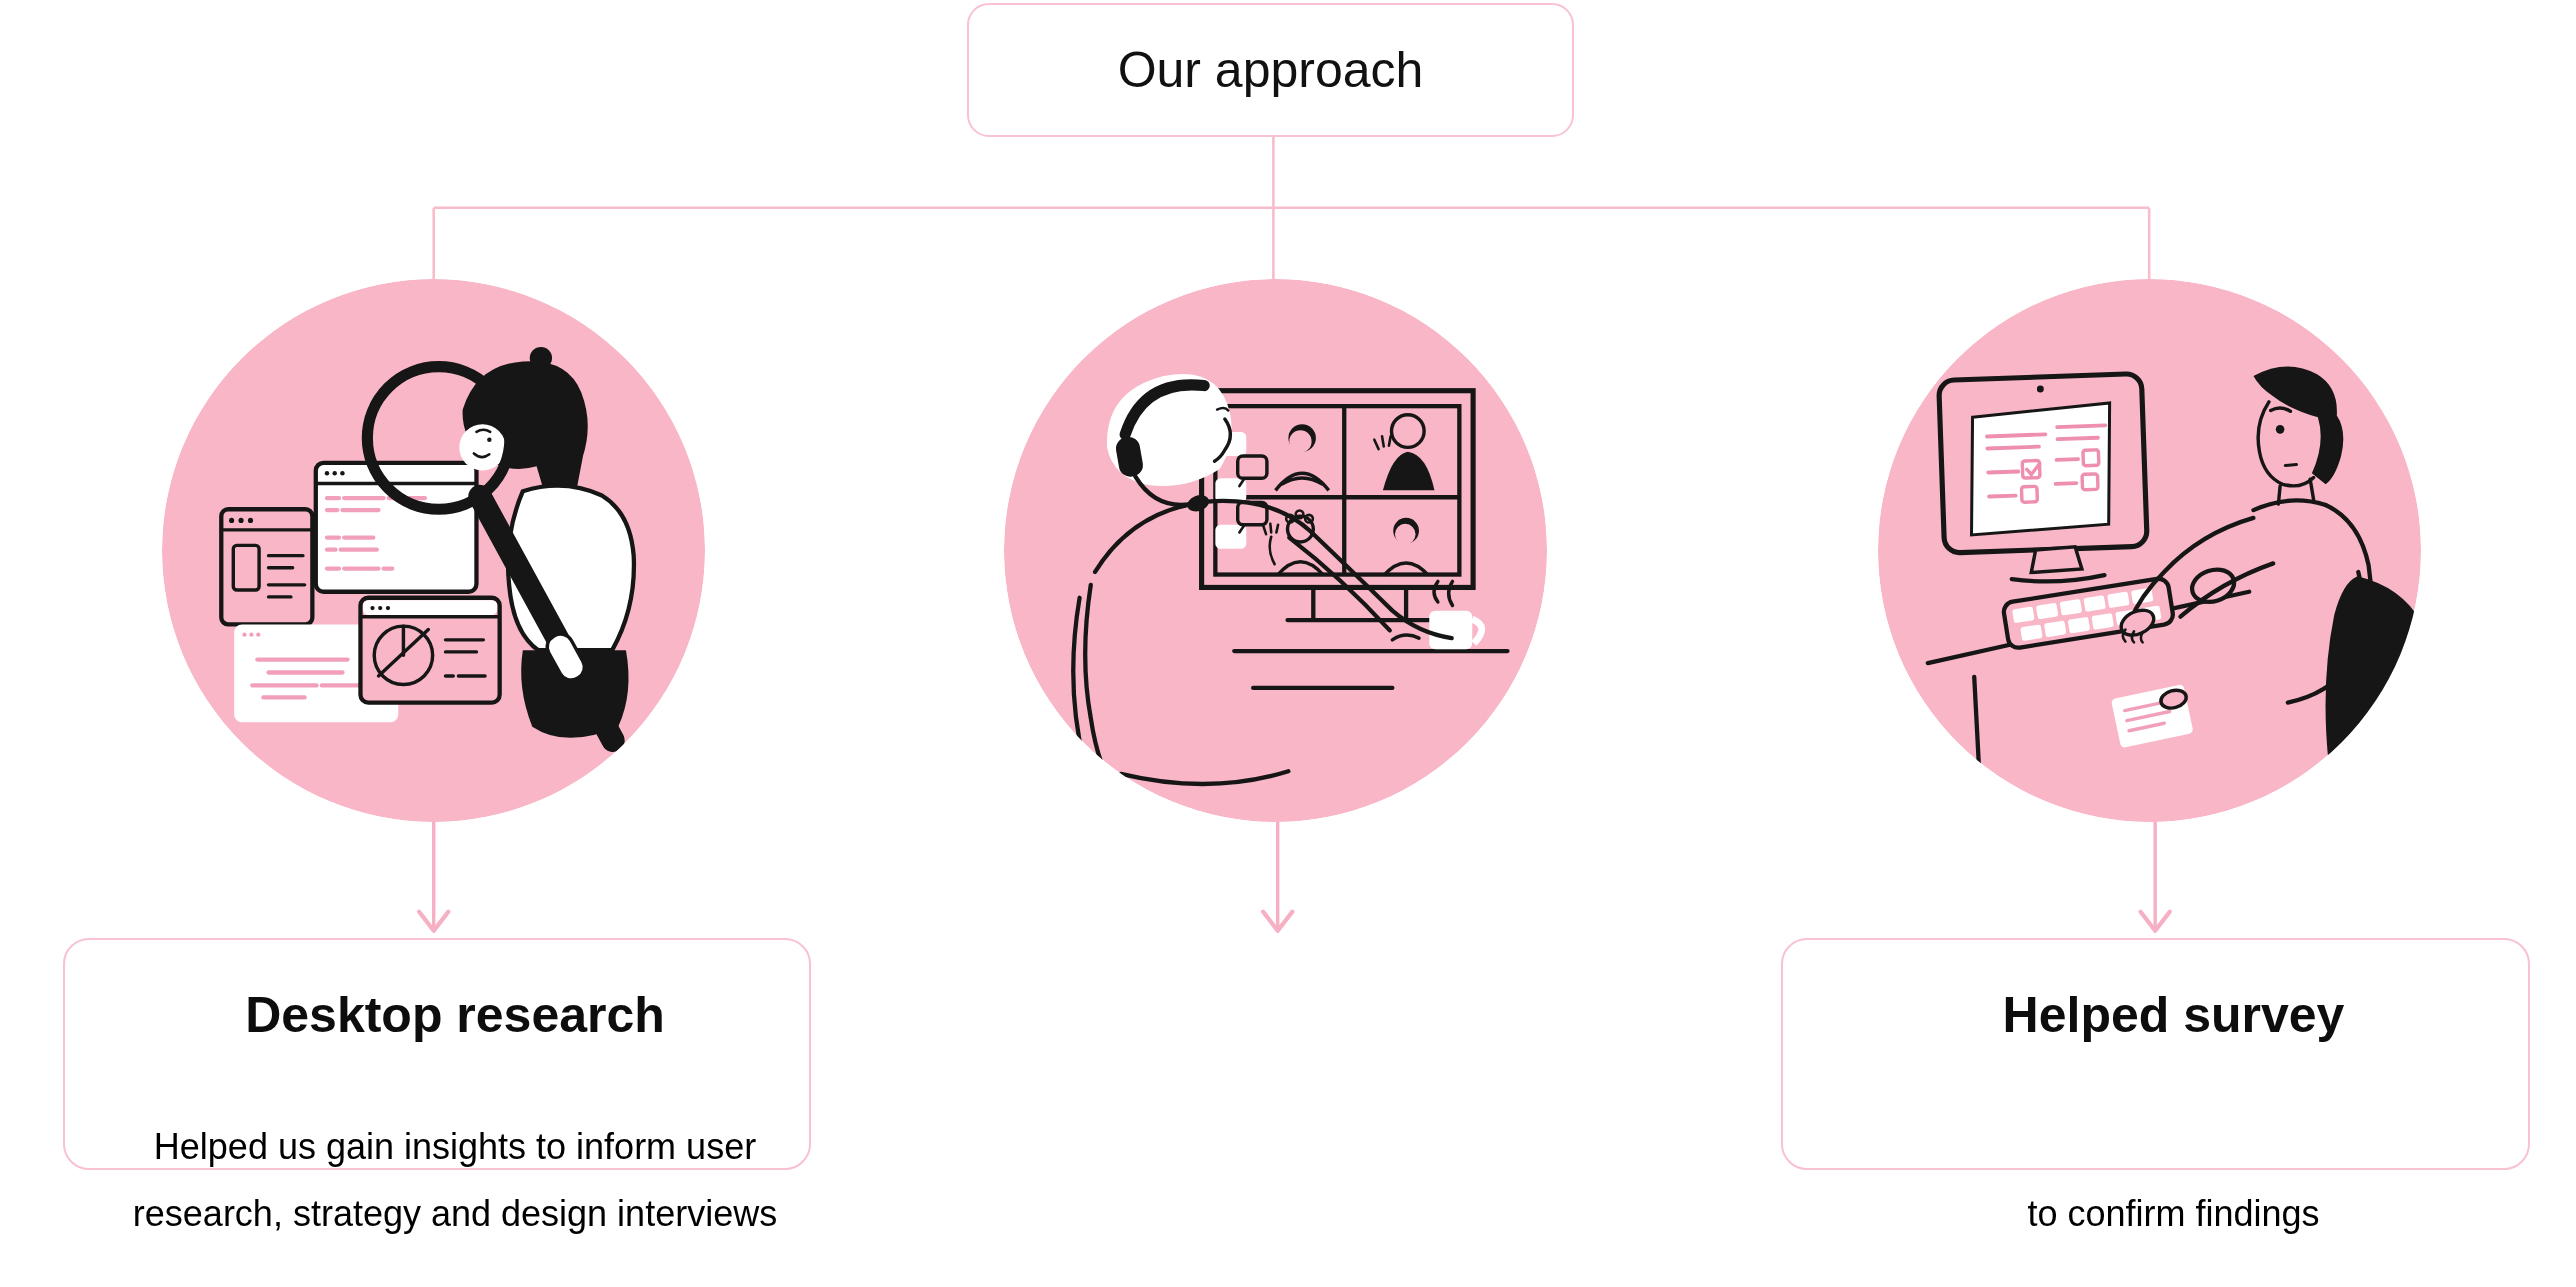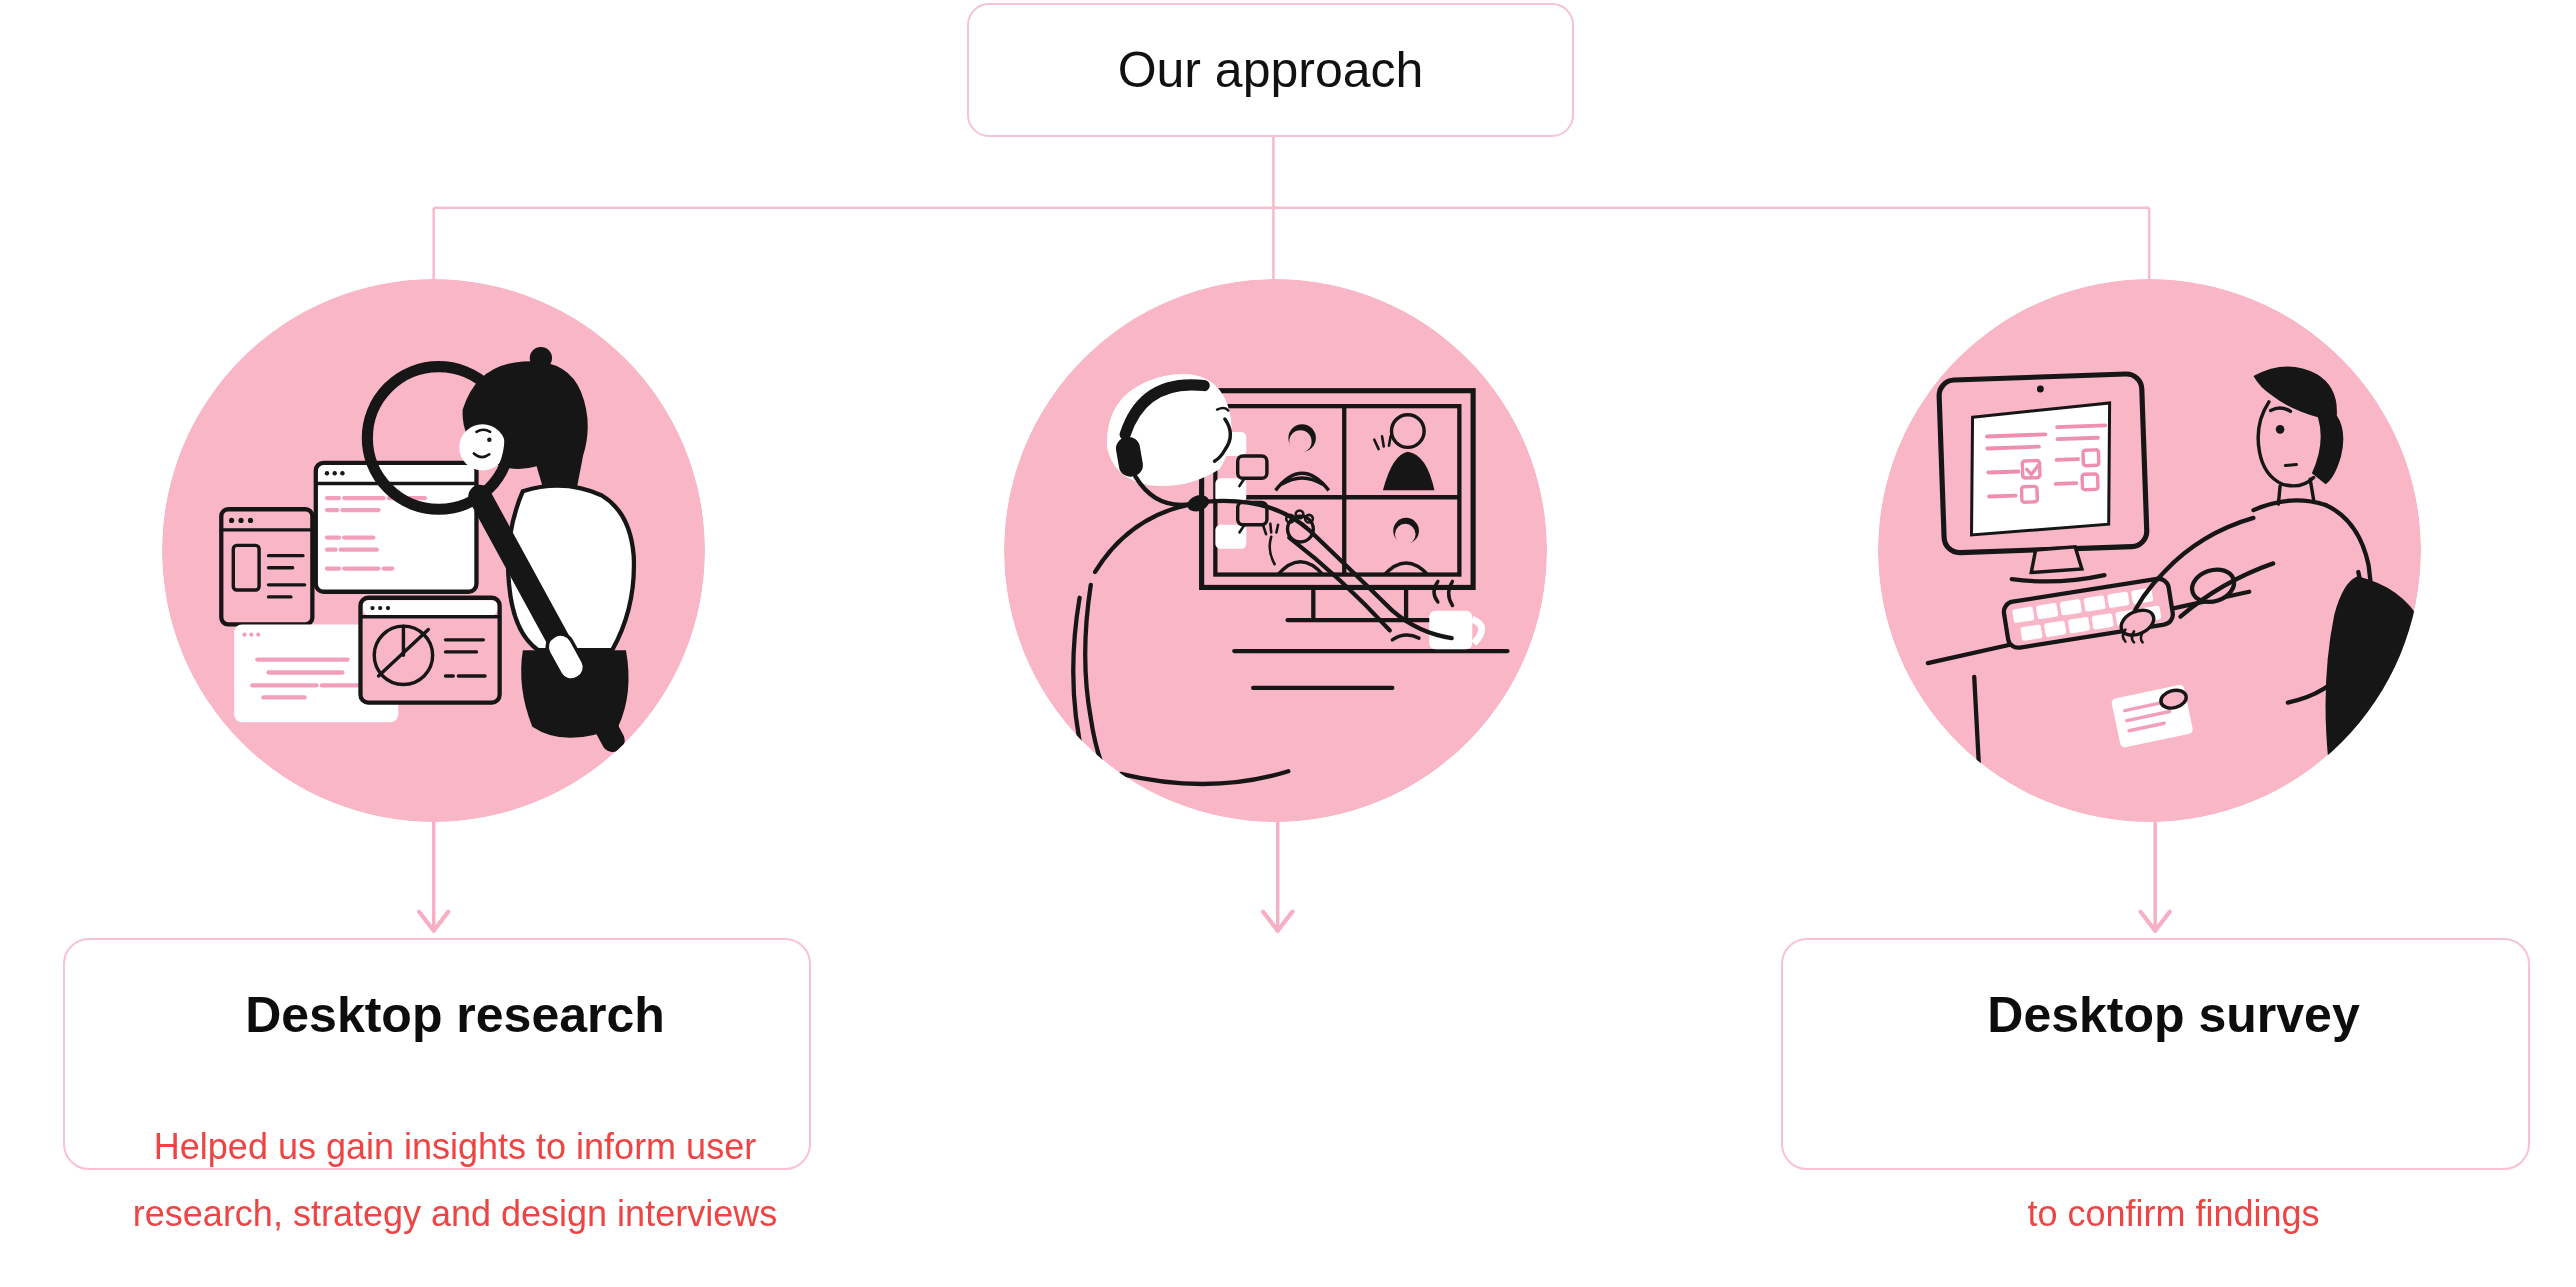--- a/index.html
+++ b/index.html
@@ -16,21 +16,21 @@
   }
   .illus{position:absolute;}
   .card{
     position:absolute;top:938px;height:232px;background:#ffffff;
     border:2.6px solid #f8c2d0;border-radius:26px;text-align:center;box-sizing:border-box;padding-left:36px;
   }
   .card-left{left:63px;width:748px;}
   .card-mid{left:906px;width:747px;}
   .card-right{left:1781px;width:749px;}
   .card h2{font-size:50px;font-weight:700;margin:46px 0 0 0;color:#0d0d0d;}
-  .card p{font-size:36px;font-weight:400;line-height:67px;margin:69px 0 0 0;color:#ef4444;}
+  .card p{font-size:36px;font-weight:400;line-height:67px;margin:69px 0 0 0;color:#000000;}
 </style>
 </head>
 <body>
 
 <div style="position:absolute;inset:0;">
 
   <svg class="connectors" width="2576" height="1287" viewBox="0 0 3000 1499">
     <g stroke="#f8bccb" stroke-width="3" fill="none">
       <path d="M1483,155 V327"></path>
       <path d="M505,242 H2503"></path>
@@ -329,19 +329,19 @@
   </svg>
 
   <div class="card card-left">
     <h2>Desktop research</h2>
     <p><span>Helped us gain insights to inform user</span><br>
        <span>research, strategy and design interviews</span></p>
   </div>
 
 
   <div class="card card-right">
-    <h2>Desktop survey</h2>
+    <h2>Helped survey</h2>
     <p><br>
        <span>to confirm findings</span></p>
   </div>
 
 </div>
 
 
 </body></html>

